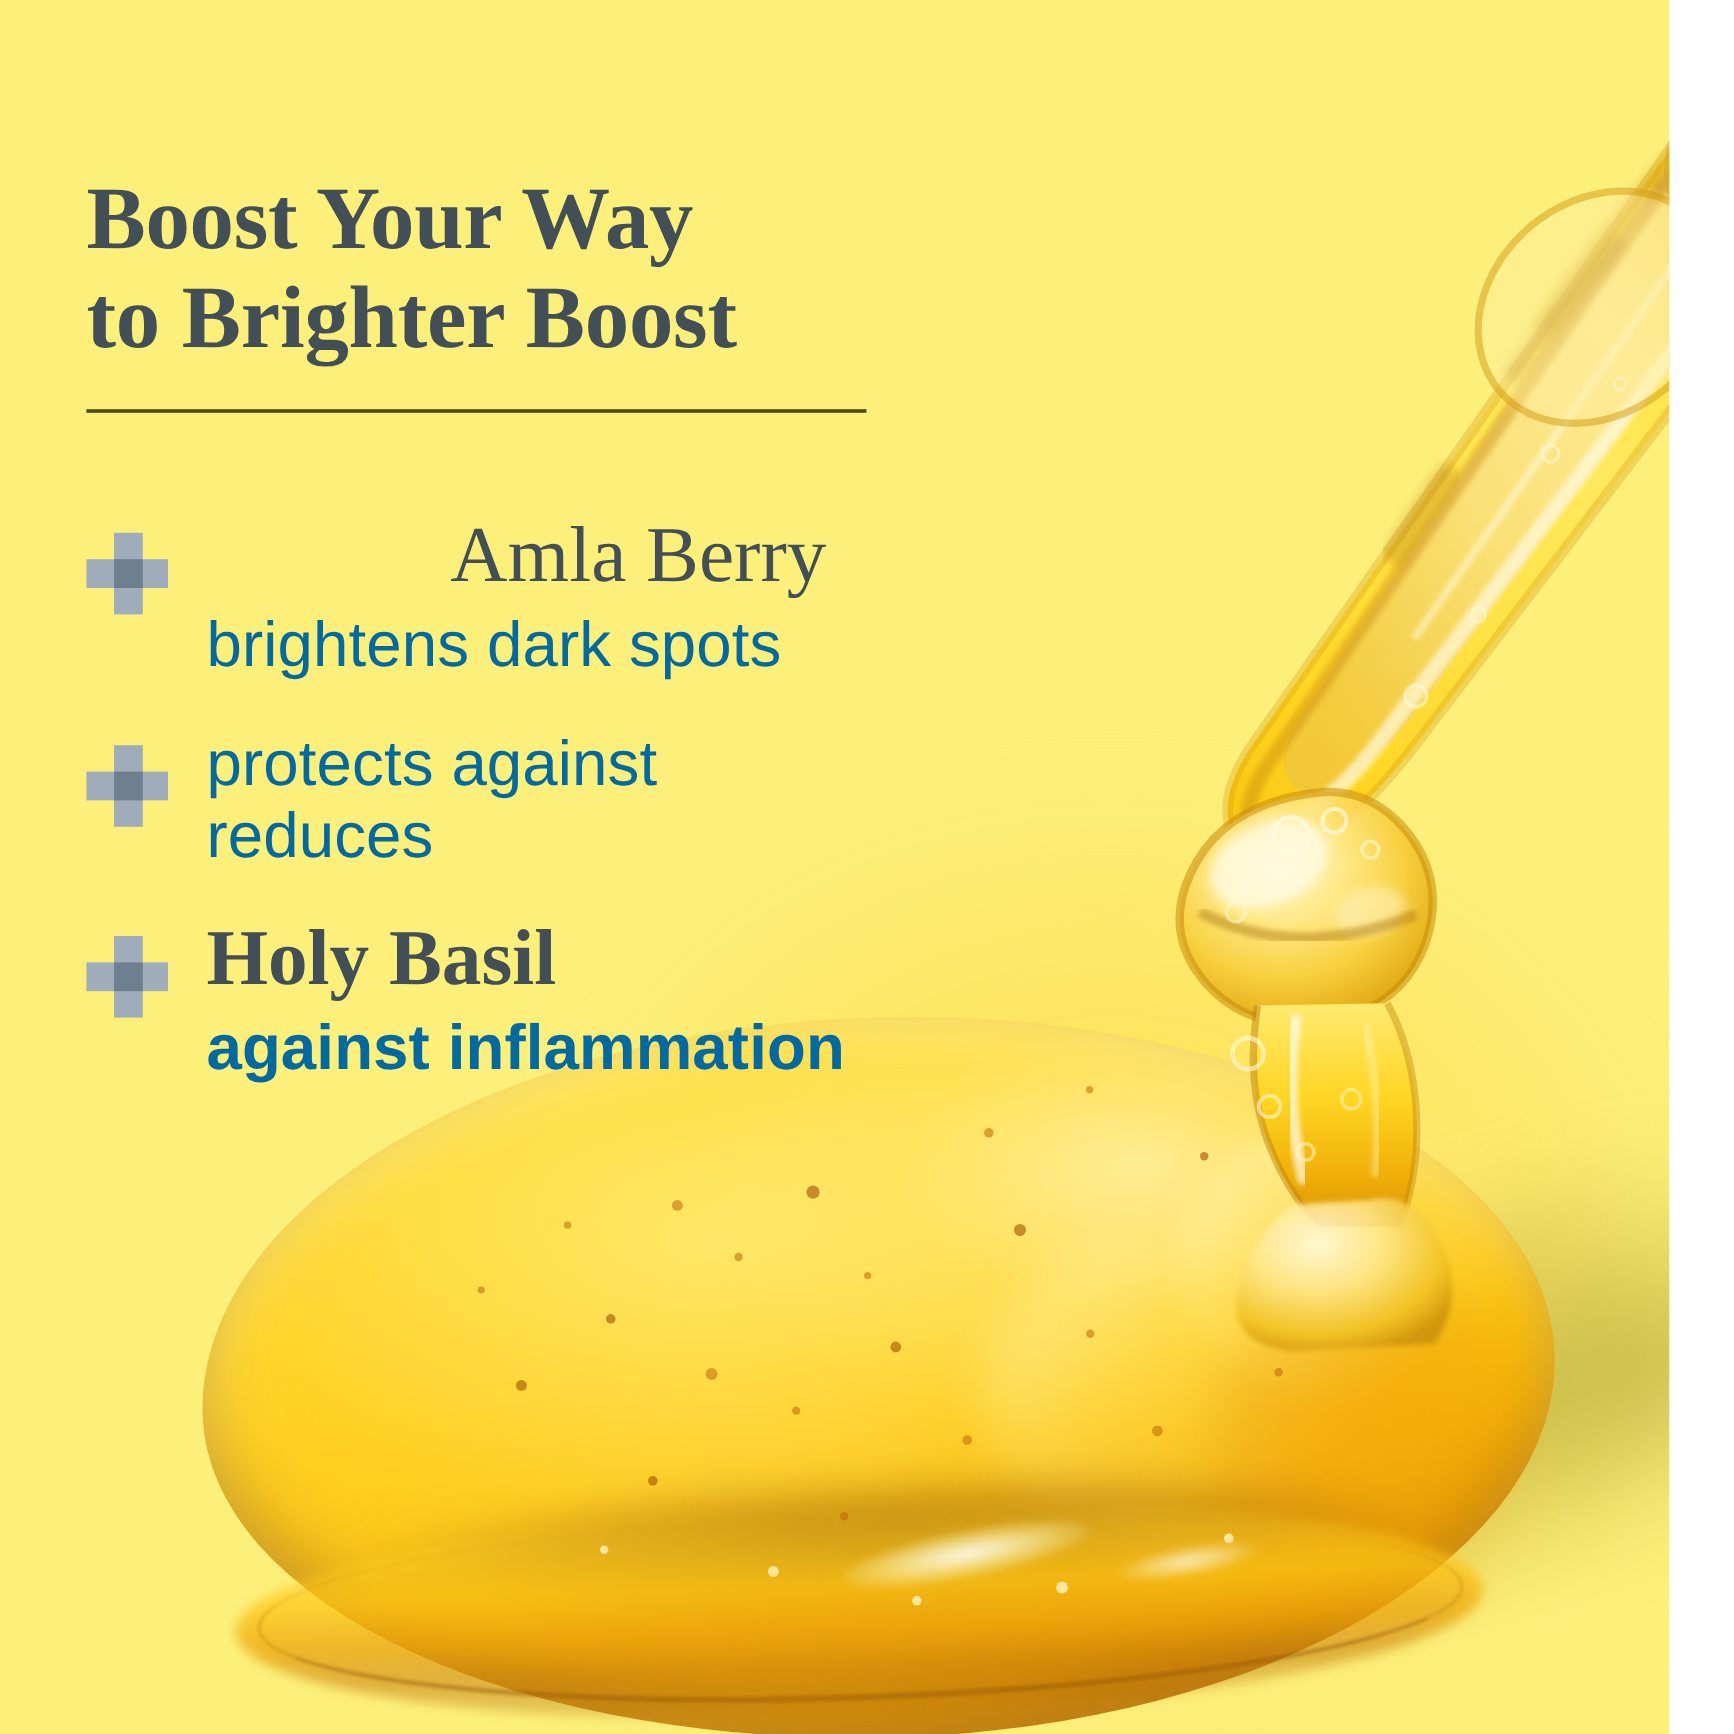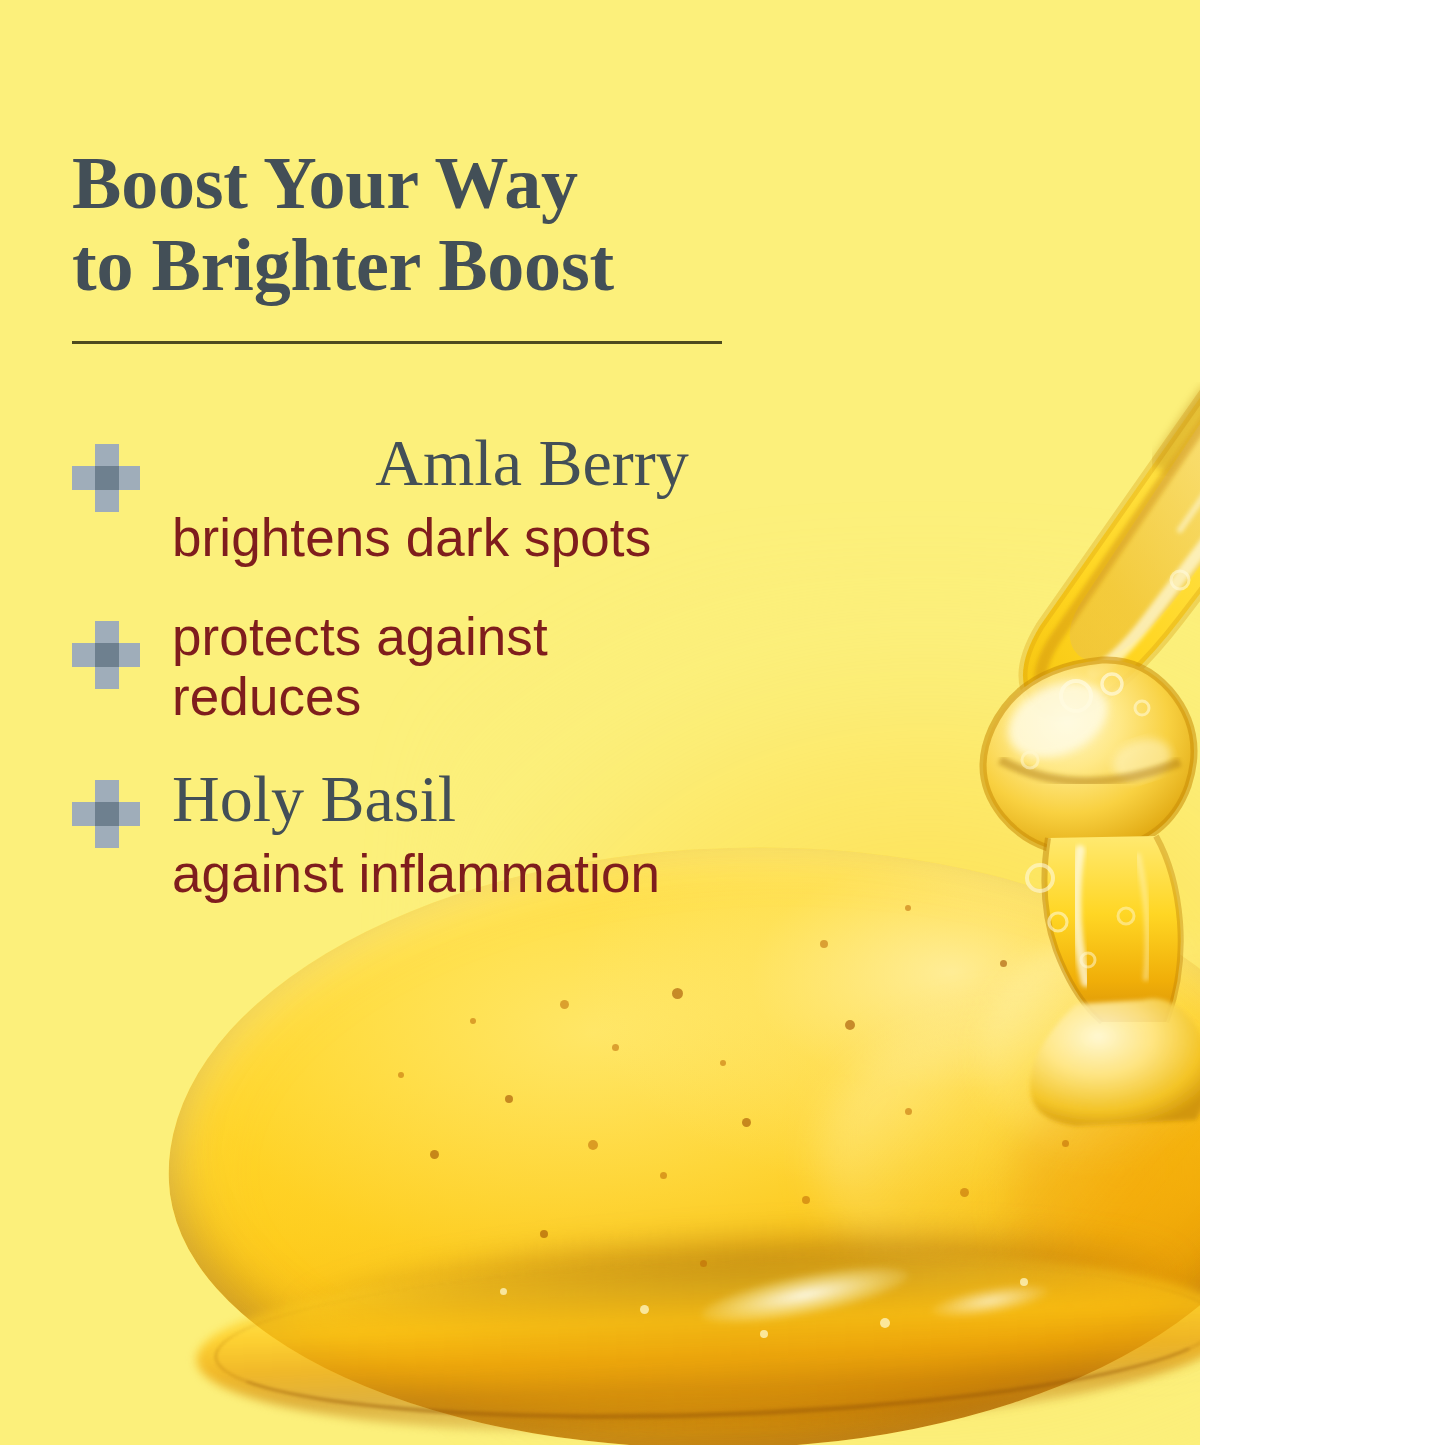--- a/index.html
+++ b/index.html
@@ -3,21 +3,21 @@
 <meta charset="utf-8">
 <title>Boost Your Way to Brighter Skin</title>
 <style>
   html, body {
     margin: 0;
     padding: 0;
     background: #ffffff;
   }
   #card {
     position: relative;
-    width: 1200px;
+    width: 1391px;
     height: 1445px;
     overflow: hidden;
     background: #fcf07b;
     font-family: "Liberation Sans", sans-serif;
   }
 
   
   .photo-layer {
     position: absolute;
     inset: 0;
@@ -260,21 +260,21 @@
   .bullets {
     position: absolute;
     left: 72px;
     top: 430px;
     width: 820px;
   }
   .bullet {
     position: relative;
     margin-bottom: 40px;
   }
-  .bullet:last-child { margin-bottom: 0; }
+  .bullet:last-child { margin-bottom: 0; font-weight: bold; }
 
   .plus-icon {
     position: absolute;
     left: 0;
     top: 14px;
     width: 68px;
     height: 68px;
   }
   .plus-icon .bar {
     position: absolute;
@@ -301,21 +301,21 @@
     font-family: "Liberation Serif", "DejaVu Serif", serif;
     font-size: 66px;
     line-height: 1.0;
     color: #434f57;
     letter-spacing: 0px;
   }
   .bullet-desc {
     font-family: "Liberation Sans", sans-serif;
     font-size: 53px;
     line-height: 1.12;
-    color: #7f1d1d;
+    color: #0369a1;
     margin-top: 12px;
     letter-spacing: 0.1px;
     max-width: 740px;
   }
 </style>
 </head>
 <body>
 
 <div id="card" style="background: rgb(252, 240, 123);">
 

